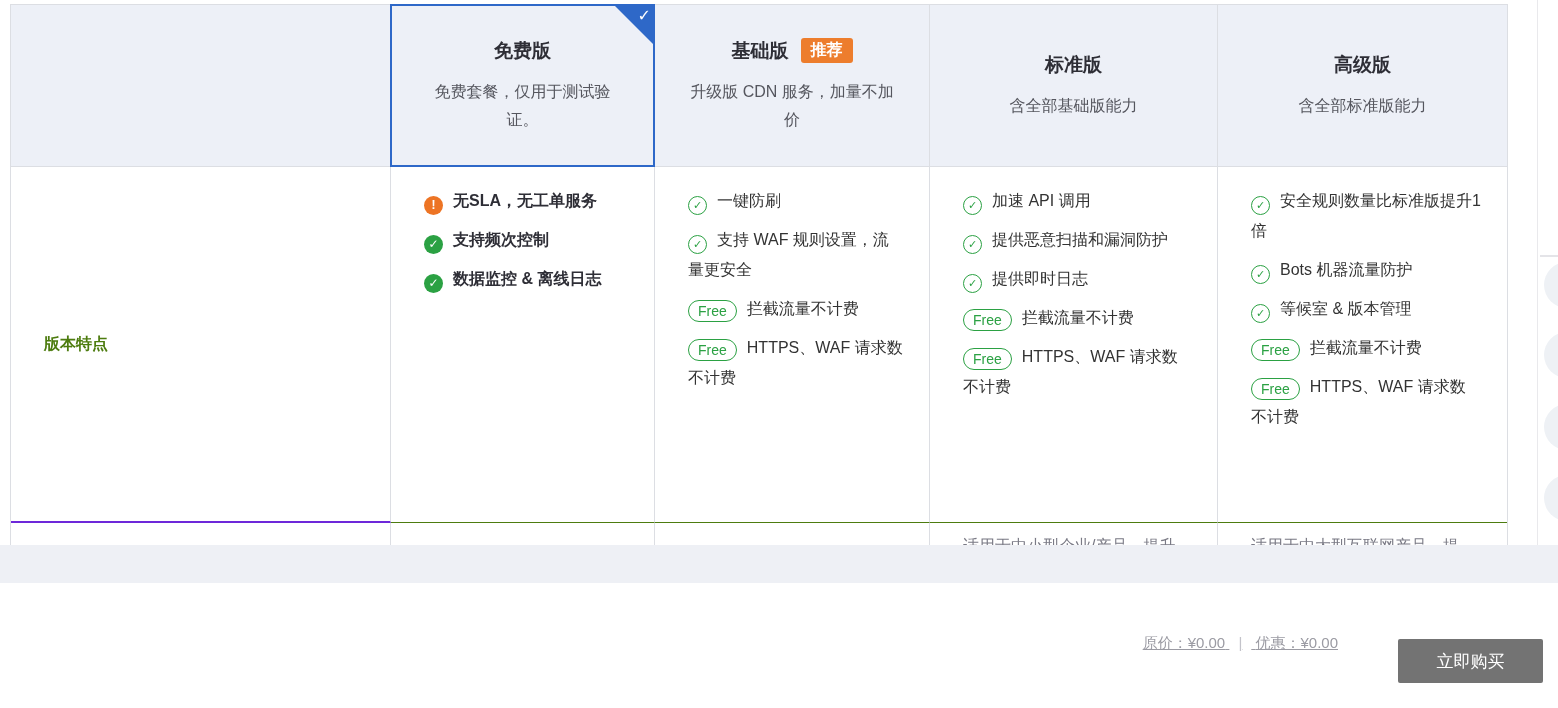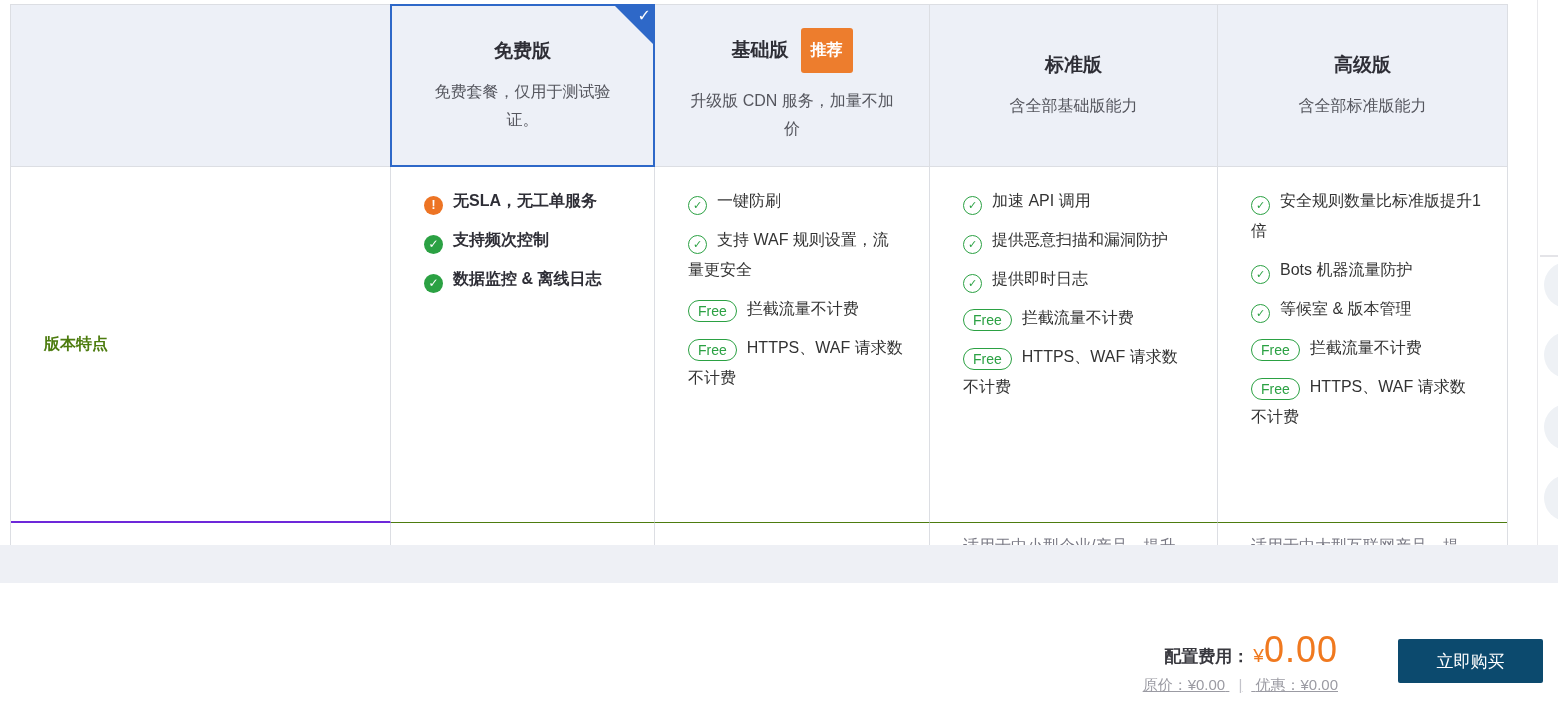--- a/index.html
+++ b/index.html
@@ -17,21 +17,21 @@
   }
   .cell { position:relative; border-right:1px solid #dcdee3; }
   .cell.last { border-right:none; }
   .hdr { background:#edf0f7; border-bottom:1px solid #dcdee3;
          display:flex; flex-direction:column; align-items:center; justify-content:center;
          padding:0 28px; text-align:center; cursor:pointer; }
   .corner-cell { background:#edf0f7; border-bottom:1px solid #dcdee3; }
   .title-row { display:flex; align-items:center; justify-content:center; margin-bottom:14px; }
   .pname { font-size:19px; font-weight:700; color:#2e2e36; }
   .badge { display:inline-block; margin-left:12px; background:#ed7d2d; color:#fff;
-           font-size:16px; font-weight:700; padding:12px 10px; border-radius:3px; line-height:1.3; }
+           font-size:16px; font-weight:700; padding:2px 10px; border-radius:3px; line-height:1.3; }
   .pdesc { font-size:16px; color:#55565e; line-height:28px; }
 
   
   .hdr.selected::after { content:''; position:absolute; inset:-1px; border:2px solid #2e68c8;
                          pointer-events:none; z-index:3; }
   .corner { position:absolute; top:-1px; right:-1px; width:0; height:0;
             border-top:42px solid #2e68c8; border-left:42px solid transparent; z-index:4; }
   .corner-check { position:absolute; top:-40px; right:4px; color:#fff;
                   font-size:16px; font-weight:700; }
 
@@ -69,21 +69,21 @@
 
   
   .price-area { position:absolute; top:629px; right:220px; text-align:right; }
   .price-line1 { display:flex; align-items:baseline; justify-content:flex-end; }
   .fee-label { font-size:17px; font-weight:700; color:#39393f; }
   .yen { font-size:19px; color:#f0791f; margin-left:4px; }
   .big-price { font-size:36px; color:#f0791f; letter-spacing:1px; }
   .price-line2 { margin-top:5px; font-size:15px; color:#9b9ba3;text-decoration:underline; }
   .price-line2 .sep { margin:0 9px; color:#c3c3ca; }
   .buy-btn { position:absolute; left:1398px; top:639px; width:145px; height:44px;
-             background:#0c4a6e; color:#fff; font-size:17px; border:none; border-radius:2px;
+             background:#737373; color:#fff; font-size:17px; border:none; border-radius:2px;
              display:flex; align-items:center; justify-content:center; cursor:pointer;
              font-family:inherit; }
 </style>
 </head>
 <body>
 
 <div class="pricing-table">
 
   <div class="cell corner-cell"></div>
 
@@ -164,24 +164,19 @@
 <div class="edge-line-v"></div>
 <div class="edge-line-h"></div>
 <div class="edge-circle" style="top:262px"></div>
 <div class="edge-circle" style="top:332px"></div>
 <div class="edge-circle" style="top:404px"></div>
 <div class="edge-circle" style="top:475px"></div>
 
 <div class="band"></div>
 
 <div class="price-area">
-  <div class="price-line1">
-    <span class="fee-label">配置费用：</span>
-    <span class="yen">¥</span>
-    <span class="big-price">0.00</span>
-  </div>
   <div class="price-line2">
     <span>原价：¥0.00</span>
     <span class="sep">|</span>
     <span>优惠：¥0.00</span>
   </div>
 </div>
 <button class="buy-btn">立即购买</button>
 
 </body></html>

